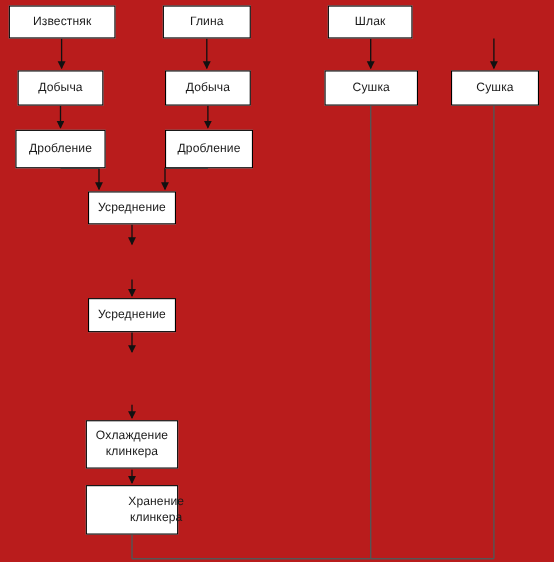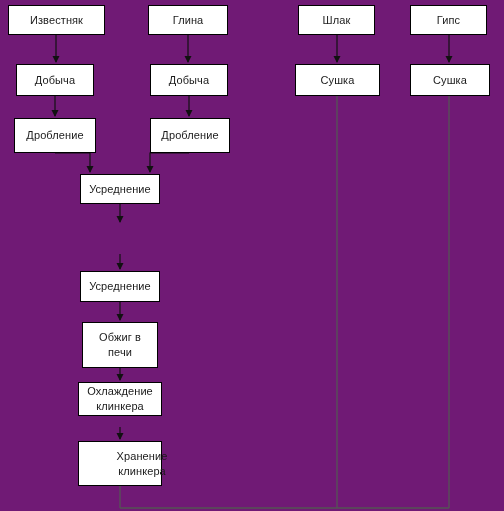--- a/index.html
+++ b/index.html
@@ -4,21 +4,21 @@
 <style>
   html, body {
     margin: 0;
     padding: 0;
     background: #ffffff;
   }
   #canvas {
     position: relative;
     width: 504px;
     height: 511px;
-    background: #701a75;
+    background: #b91c1c;
     font-family: "Liberation Sans", sans-serif;
     overflow: hidden;
   }
   .node {
     position: absolute;
     box-sizing: border-box;
     border: 1px solid #000000;
     background: #ffffff;
     display: flex;
     align-items: center;
@@ -83,23 +83,20 @@
 
   <div class="node" style="left:8px;  top:5px;   width:97px; height:30px;">
     <span class="label">Известняк</span>
   </div>
   <div class="node" style="left:298px; top:5px;   width:77px; height:30px;">
     <span class="label">Шлак</span>
   </div>
   <div class="node" style="left:148px; top:5px;   width:80px; height:30px;">
     <span class="label">Глина</span>
   </div>
-  <div class="node" style="left:410px; top:5px;   width:77px; height:30px;">
-    <span class="label">Гипс</span>
-  </div>
 
   <div class="node" style="left:16px;  top:64px;  width:78px; height:32px;">
     <span class="label">Добыча</span>
   </div>
   <div class="node" style="left:150px; top:64px;  width:78px; height:32px;">
     <span class="label">Добыча</span>
   </div>
   <div class="node" style="left:295px; top:64px;  width:85px; height:32px;">
     <span class="label">Сушка</span>
   </div>
@@ -113,25 +110,21 @@
   <div class="node" style="left:150px; top:118px; width:80px; height:35px;">
     <span class="label">Дробление</span>
   </div>
 
   <div class="node" style="left:80px;  top:174px; width:80px; height:30px;">
     <span class="label">Усреднение</span>
   </div>
   <div class="node" style="left:80px;  top:271px; width:80px; height:31px;">
     <span class="label">Усреднение</span>
   </div>
-  <div class="node" style="left:82px;  top:322px; width:76px; height:46px;">
-    <span class="label">Обжиг в
-печи</span>
-  </div>
-  <div class="node" style="left:78px;  top:382px; width:84px; height:34px;">
+  <div class="node" style="left:78px;  top:382px; width:84px; height:44px;">
     <span class="label">Охлаждение
 клинкера</span>
   </div>
   <div class="node" style="left:78px;  top:441px; width:84px; height:45px;padding-left:44px;">
     <span class="label">Хранение
 клинкера</span>
   </div>
 
 </div>
 

